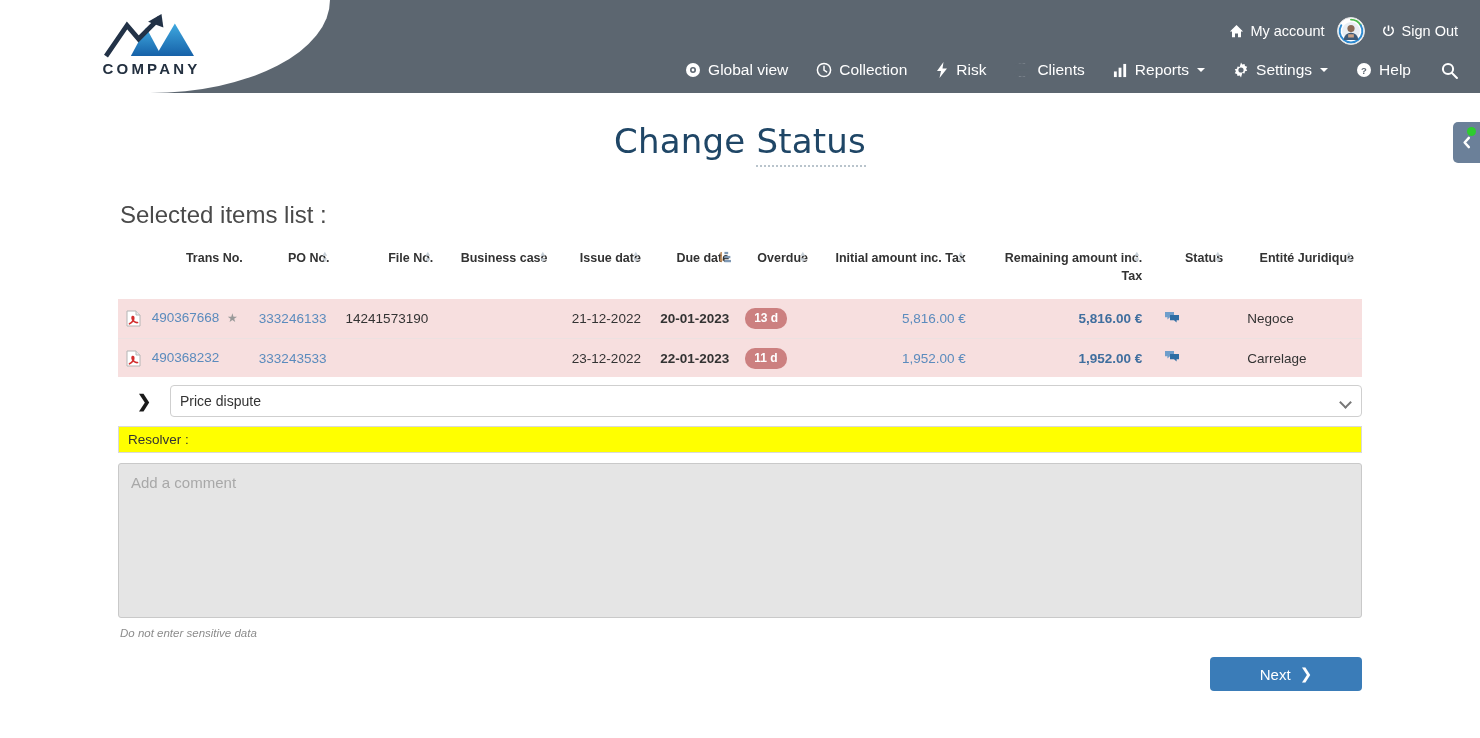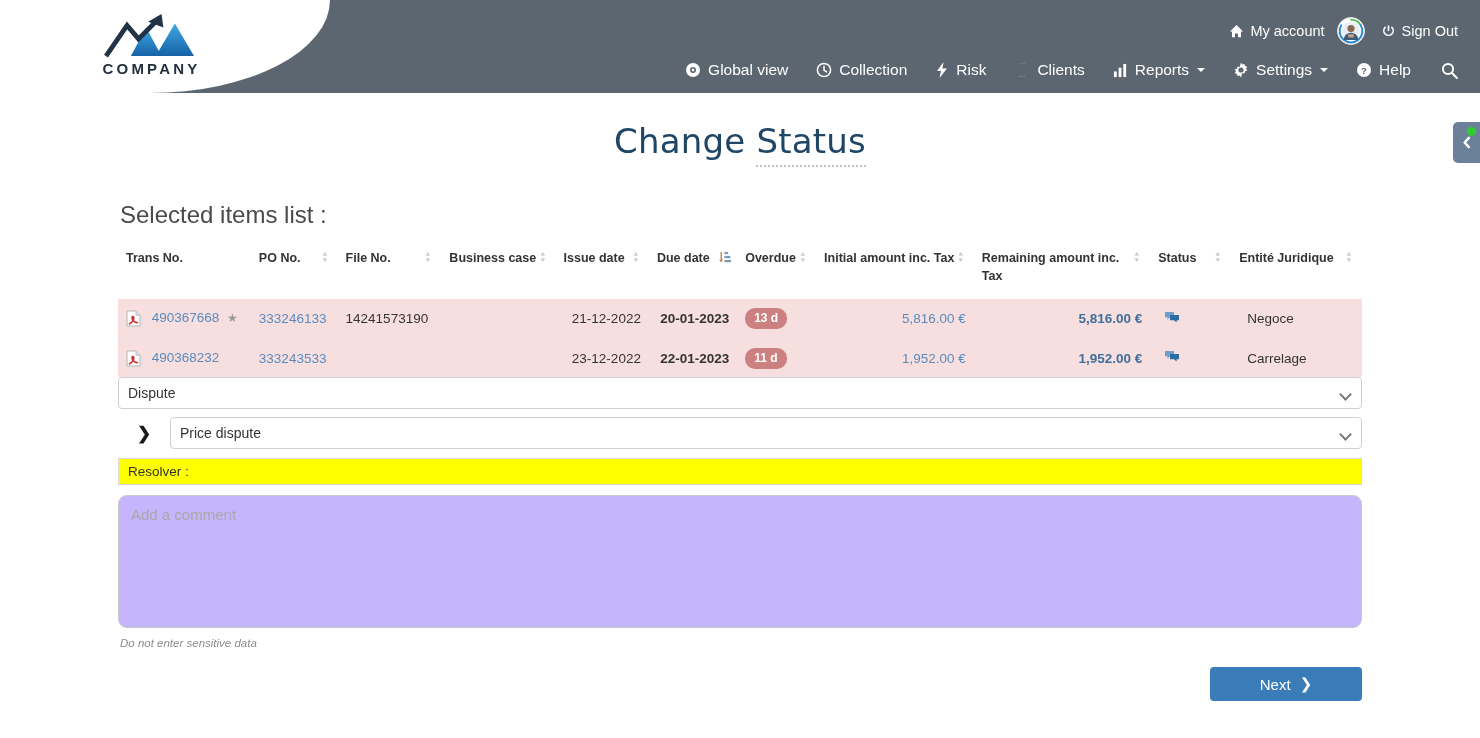--- a/index.html
+++ b/index.html
@@ -155,21 +155,21 @@
     font-weight: normal;
   }
 
   
   table.items {
     width: 100%;
     border-collapse: collapse;
     font-size: 13px;
   }
   table.items thead th {
-    text-align: left;
+    text-align: right;
     font-size: 12.5px;
     font-weight: bold;
     color: #333;
     padding: 6px 8px 14px 8px;
     vertical-align: top;
     background: #ffffff;
     white-space: normal;
     line-height: 1.45;
   }
   th.sortable { position: relative; padding-right: 26px; }
@@ -266,29 +266,29 @@
     display: flex;
     align-items: center;
     padding-left: 9px;
     font-size: 13.5px;
     color: #333;
   }
 
   .comment-box {
     margin-top: 10px;
     width: 100%;
-    height: 133px;
+    height: 155px;
     border: 1px solid #c9c9c9;
-    border-radius: 9px;
+    border-radius: 3px;
     padding: 10px 12px;
     font-size: 15px;
     font-family: "Liberation Sans", sans-serif;
     color: #333;
     resize: none;
-    background: #c4b5fd;
+    background: #e5e5e5;
   }
   .comment-box::placeholder { color: #a8a8a8; }
   .hint {
     font-size: 11.5px;
     font-style: italic;
     color: #8c8c8c;
     margin: 5px 0 0 2px;
   }
 
   .footer-actions {
@@ -624,25 +624,20 @@
               <path d="M6 4 h9 v5.2 h-2.4 v2.2 L10 9.2 H6z" fill="#2e6da4"></path>
             </svg>
           </td>
           <td class="entity">Carrelage</td>
         </tr>
       </tbody>
     </table>
 
     
 
-    <div class="sel-wrap">
-      <select class="sel">
-        <option>Dispute</option>
-      </select>
-    </div>
 
     <div class="row-indent">
       <span class="arrow-ind">❯</span>
       <div class="sel-wrap">
         <select class="sel">
           <option>Price dispute</option>
         </select>
       </div>
     </div>
 

